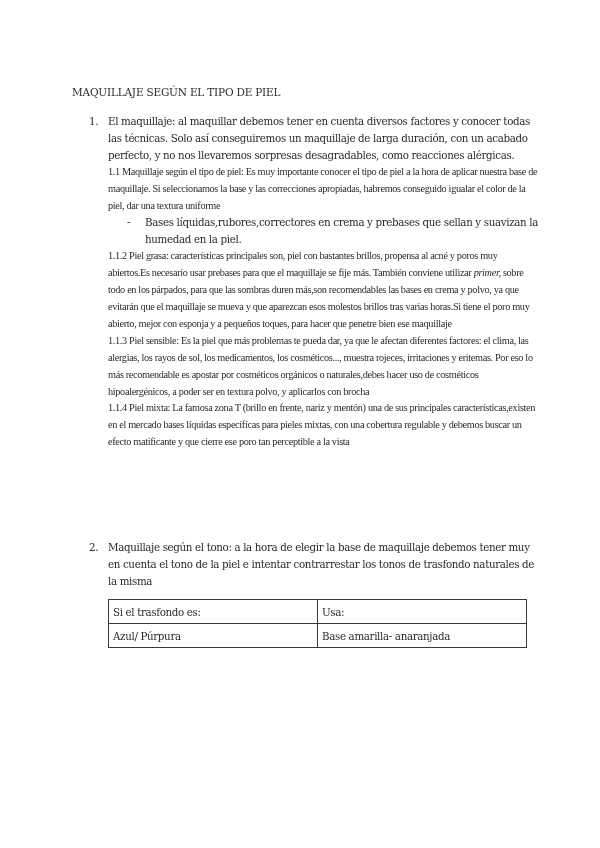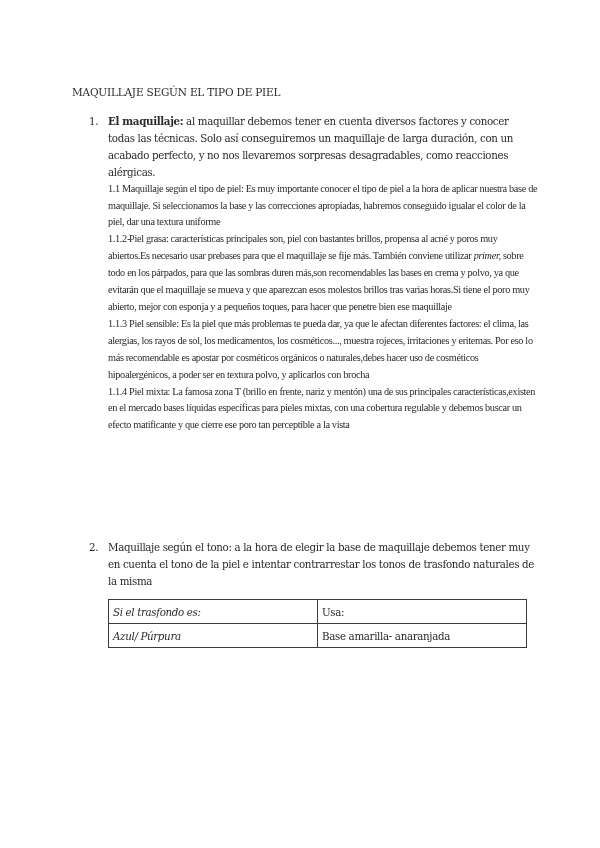--- a/index.html
+++ b/index.html
@@ -3,45 +3,46 @@
 <meta charset="utf-8">
 <style>
   html, body { margin:0; padding:0; background:#ffffff; }
   body { width:600px; height:848px; position:relative; overflow:hidden;
          font-family:"DejaVu Serif","Liberation Serif",serif; color:#2b2b2b; }
   .page { position:absolute; left:0; top:16px; width:600px; height:848px; }
   .title { position:absolute; left:72px; top:70px; font-size:10.5px; letter-spacing:-0.2px; }
   .list { position:absolute; left:0; width:600px; }
   .item { position:relative; padding-left:108px; padding-right:62px; font-size:10.3px; line-height:16.9px; letter-spacing:-0.35px; }
   .item .num { position:absolute; left:89px; top:0; }
-  .item b { font-weight:bold; }
+  .item b { font-weight:normal; }
   .sub { display:block;font-family:Liberation Serif, serif; }
   .bullet { position:relative; padding-left:37px; }
   .bullet .dash { position:absolute; left:19px; top:0; }
   table { position:absolute; left:108px; top:583px; width:419px; border-collapse:collapse;
           font-size:10.3px; letter-spacing:-0.35px; }
   td { border:1.3px solid #3a3a3a; height:23px; padding:0 4px; vertical-align:middle; }
-  td.c1 { width:200px;font-style:italic; }
+  td.c1 { width:200px; }
 </style>
 </head>
 <body>
 
 <div class="page">
 
   <div class="title">MAQUILLAJE SEGÚN EL TIPO DE PIEL</div>
 
   <div class="list" style="top:97px;">
     <div class="item">
       <span class="num">1.</span>
       <span>
         <b>El maquillaje:</b><span> al maquillar debemos tener en cuenta diversos factores y conocer todas las técnicas. Solo así conseguiremos un maquillaje de larga duración, con un acabado perfecto, y no nos llevaremos sorpresas desagradables, como reacciones alérgicas.</span>
       </span>
       <span class="sub">1.1 Maquillaje según el tipo de piel: Es muy importante conocer el tipo de piel a la hora de aplicar nuestra base de maquillaje. Si seleccionamos la base y las correcciones apropiadas, habremos conseguido igualar el color de la piel, dar una textura uniforme</span>
       <div class="bullet">
         <span class="dash">-</span>
+        <span>Bases líquidas,rubores,correctores en crema y prebases que sellan y suavizan la humedad en la piel.</span>
       </div>
       <span class="sub"><span>1.1.2 Piel grasa:  características principales son, piel con bastantes brillos, propensa al acné y poros muy abiertos.Es necesario usar prebases para que el maquillaje se fije más. También conviene utilizar </span><i>primer,</i><span> sobre todo en los párpados, para que las sombras duren más,son recomendables las bases en crema y polvo, ya que evitarán que el maquillaje se mueva y que aparezcan esos molestos brillos tras varias horas.Si tiene el poro muy abierto, mejor con esponja y a pequeños toques, para hacer que penetre bien ese maquillaje</span></span>
       <span class="sub">1.1.3 Piel sensible:  Es la piel que más problemas te pueda dar, ya que le afectan diferentes factores: el clima, las alergias, los rayos de sol, los medicamentos, los cosméticos..., muestra rojeces, irritaciones y eritemas. Por eso lo más recomendable es apostar por cosméticos orgánicos o naturales,debes hacer uso de cosméticos hipoalergénicos, a poder ser en textura polvo, y aplicarlos con brocha</span>
       <span class="sub">1.1.4 Piel mixta: La famosa zona T (brillo en frente, nariz y mentón) una de sus principales características,existen en el mercado bases líquidas específicas para pieles mixtas, con una cobertura regulable y debemos buscar un efecto matificante y que cierre ese poro tan perceptible a la vista</span>
     </div>
   </div>
 
   <div class="list" style="top:523px;">
     <div class="item">
       <span class="num">2.</span>

